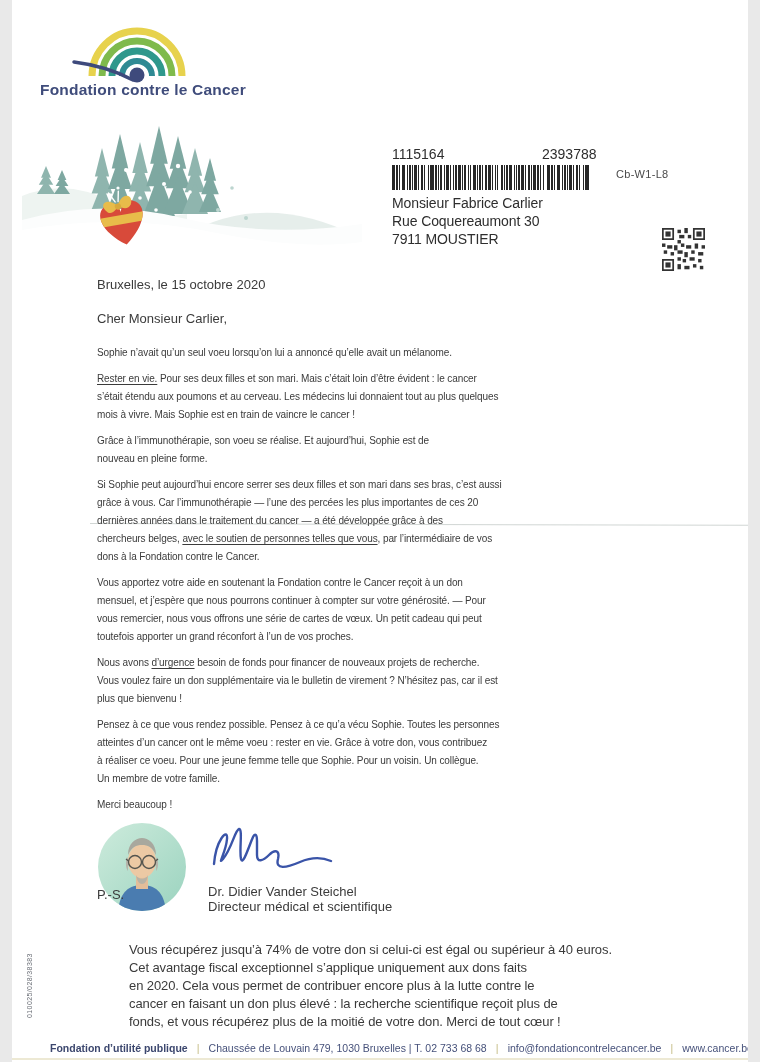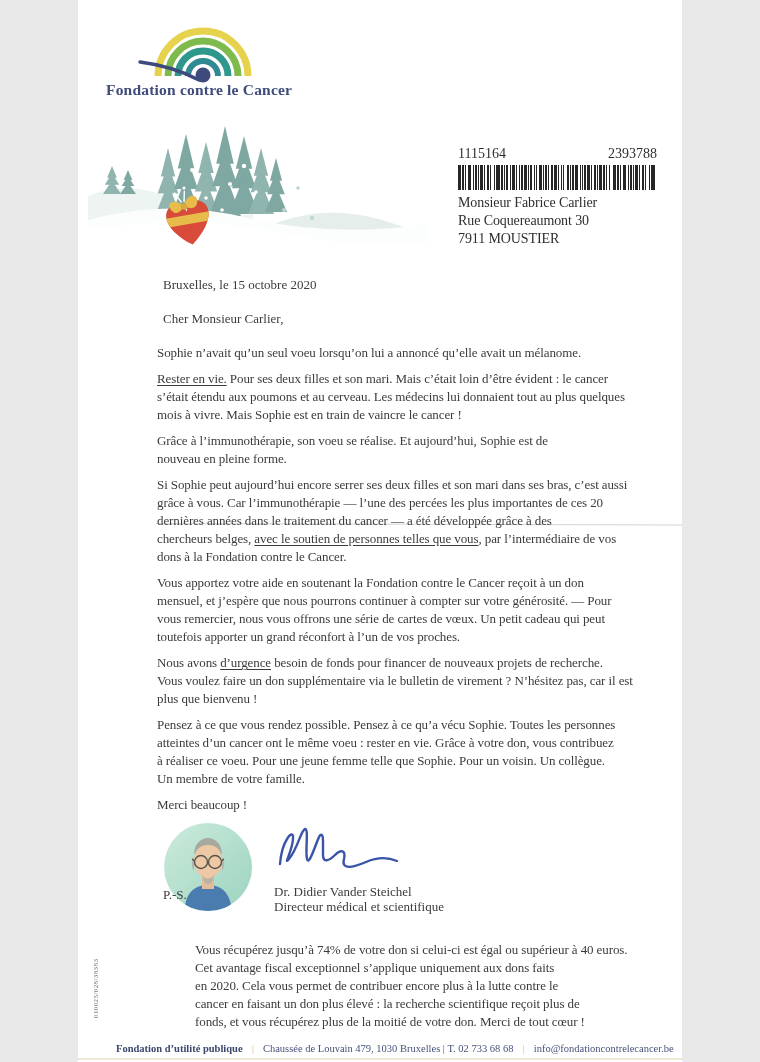--- a/index.html
+++ b/index.html
@@ -1,20 +1,20 @@
 <!DOCTYPE html>
 <html><head>
 <meta charset="utf-8">
 <style>
   * { margin:0; padding:0; box-sizing:border-box; }
   html,body { background:#e9e9e9; }
   .page {
-    position:relative; width:604px; height:1062px; margin:0 auto;
+    position:relative; width:736px; height:1062px; margin:0 auto;
     background:#ffffff; overflow:hidden;
-    font-family:Liberation Serif, serif; color:#3b3b3b;
+    font-family:Liberation Sans, sans-serif; color:#3b3b3b;
   }
   
   .logo-wrap { position:absolute; left:60px; top:12px; width:132px; height:72px; }
   .logo-text { position:absolute; left:28px; top:81px; font-size:15.5px; font-weight:600;
     color:#3f4c7b; letter-spacing:.2px; white-space:nowrap; }
   
   .illus { position:absolute; left:10px; top:118px; width:340px; height:165px; }
   
   .mailing { position:absolute; left:380px; top:146px; width:320px; }
   .refs { position:relative; height:18px; font-size:14px; color:#2e2e2e; }
@@ -24,21 +24,21 @@
   .barcode span { display:inline-block; height:100%; }
   .barcode .b { background:#262626; }
   .sort-code { position:absolute; left:224px; top:22px; font-size:11px; color:#4a4a4a; letter-spacing:.3px; }
   .recipient { position:absolute; left:0; top:48px; font-size:14px; line-height:17px; color:#2e2e2e; }
   .qr { position:absolute; left:650px; top:228px; width:43px; height:43px; }
   
   .scan-line { position:absolute; left:78px; top:524px; width:682px; height:1px;
     background:#c9cfcc; opacity:.85; transform:rotate(.15deg); }
   .date-line { position:absolute; left:85px; top:277px; font-size:13px; }
   .salutation { position:absolute; left:85px; top:311px; font-size:13px; }
-  .letter-body { position:absolute; left:79px; top:344px; width:600px; font-size:13px; }
+  .letter-body { position:absolute; left:85px; top:344px; width:600px; font-size:10px; }
   .para { margin-bottom:8px; }
   .line { line-height:18px; white-space:nowrap; letter-spacing:-.1px; }
   .u { text-decoration:underline; text-underline-offset:2px; text-decoration-thickness:1px; }
   
   .avatar { position:absolute; left:86px; top:823px; width:88px; height:88px; }
   .signature-ink { position:absolute; left:192px; top:820px; width:134px; height:62px; }
   .signer-name { position:absolute; left:196px; top:884px; font-size:13px; line-height:15px; }
   .signer-title { position:absolute; left:196px; top:899px; font-size:13px; line-height:15px; }
   
   .ps-label { position:absolute; left:85px; top:887px; font-size:13px; }

